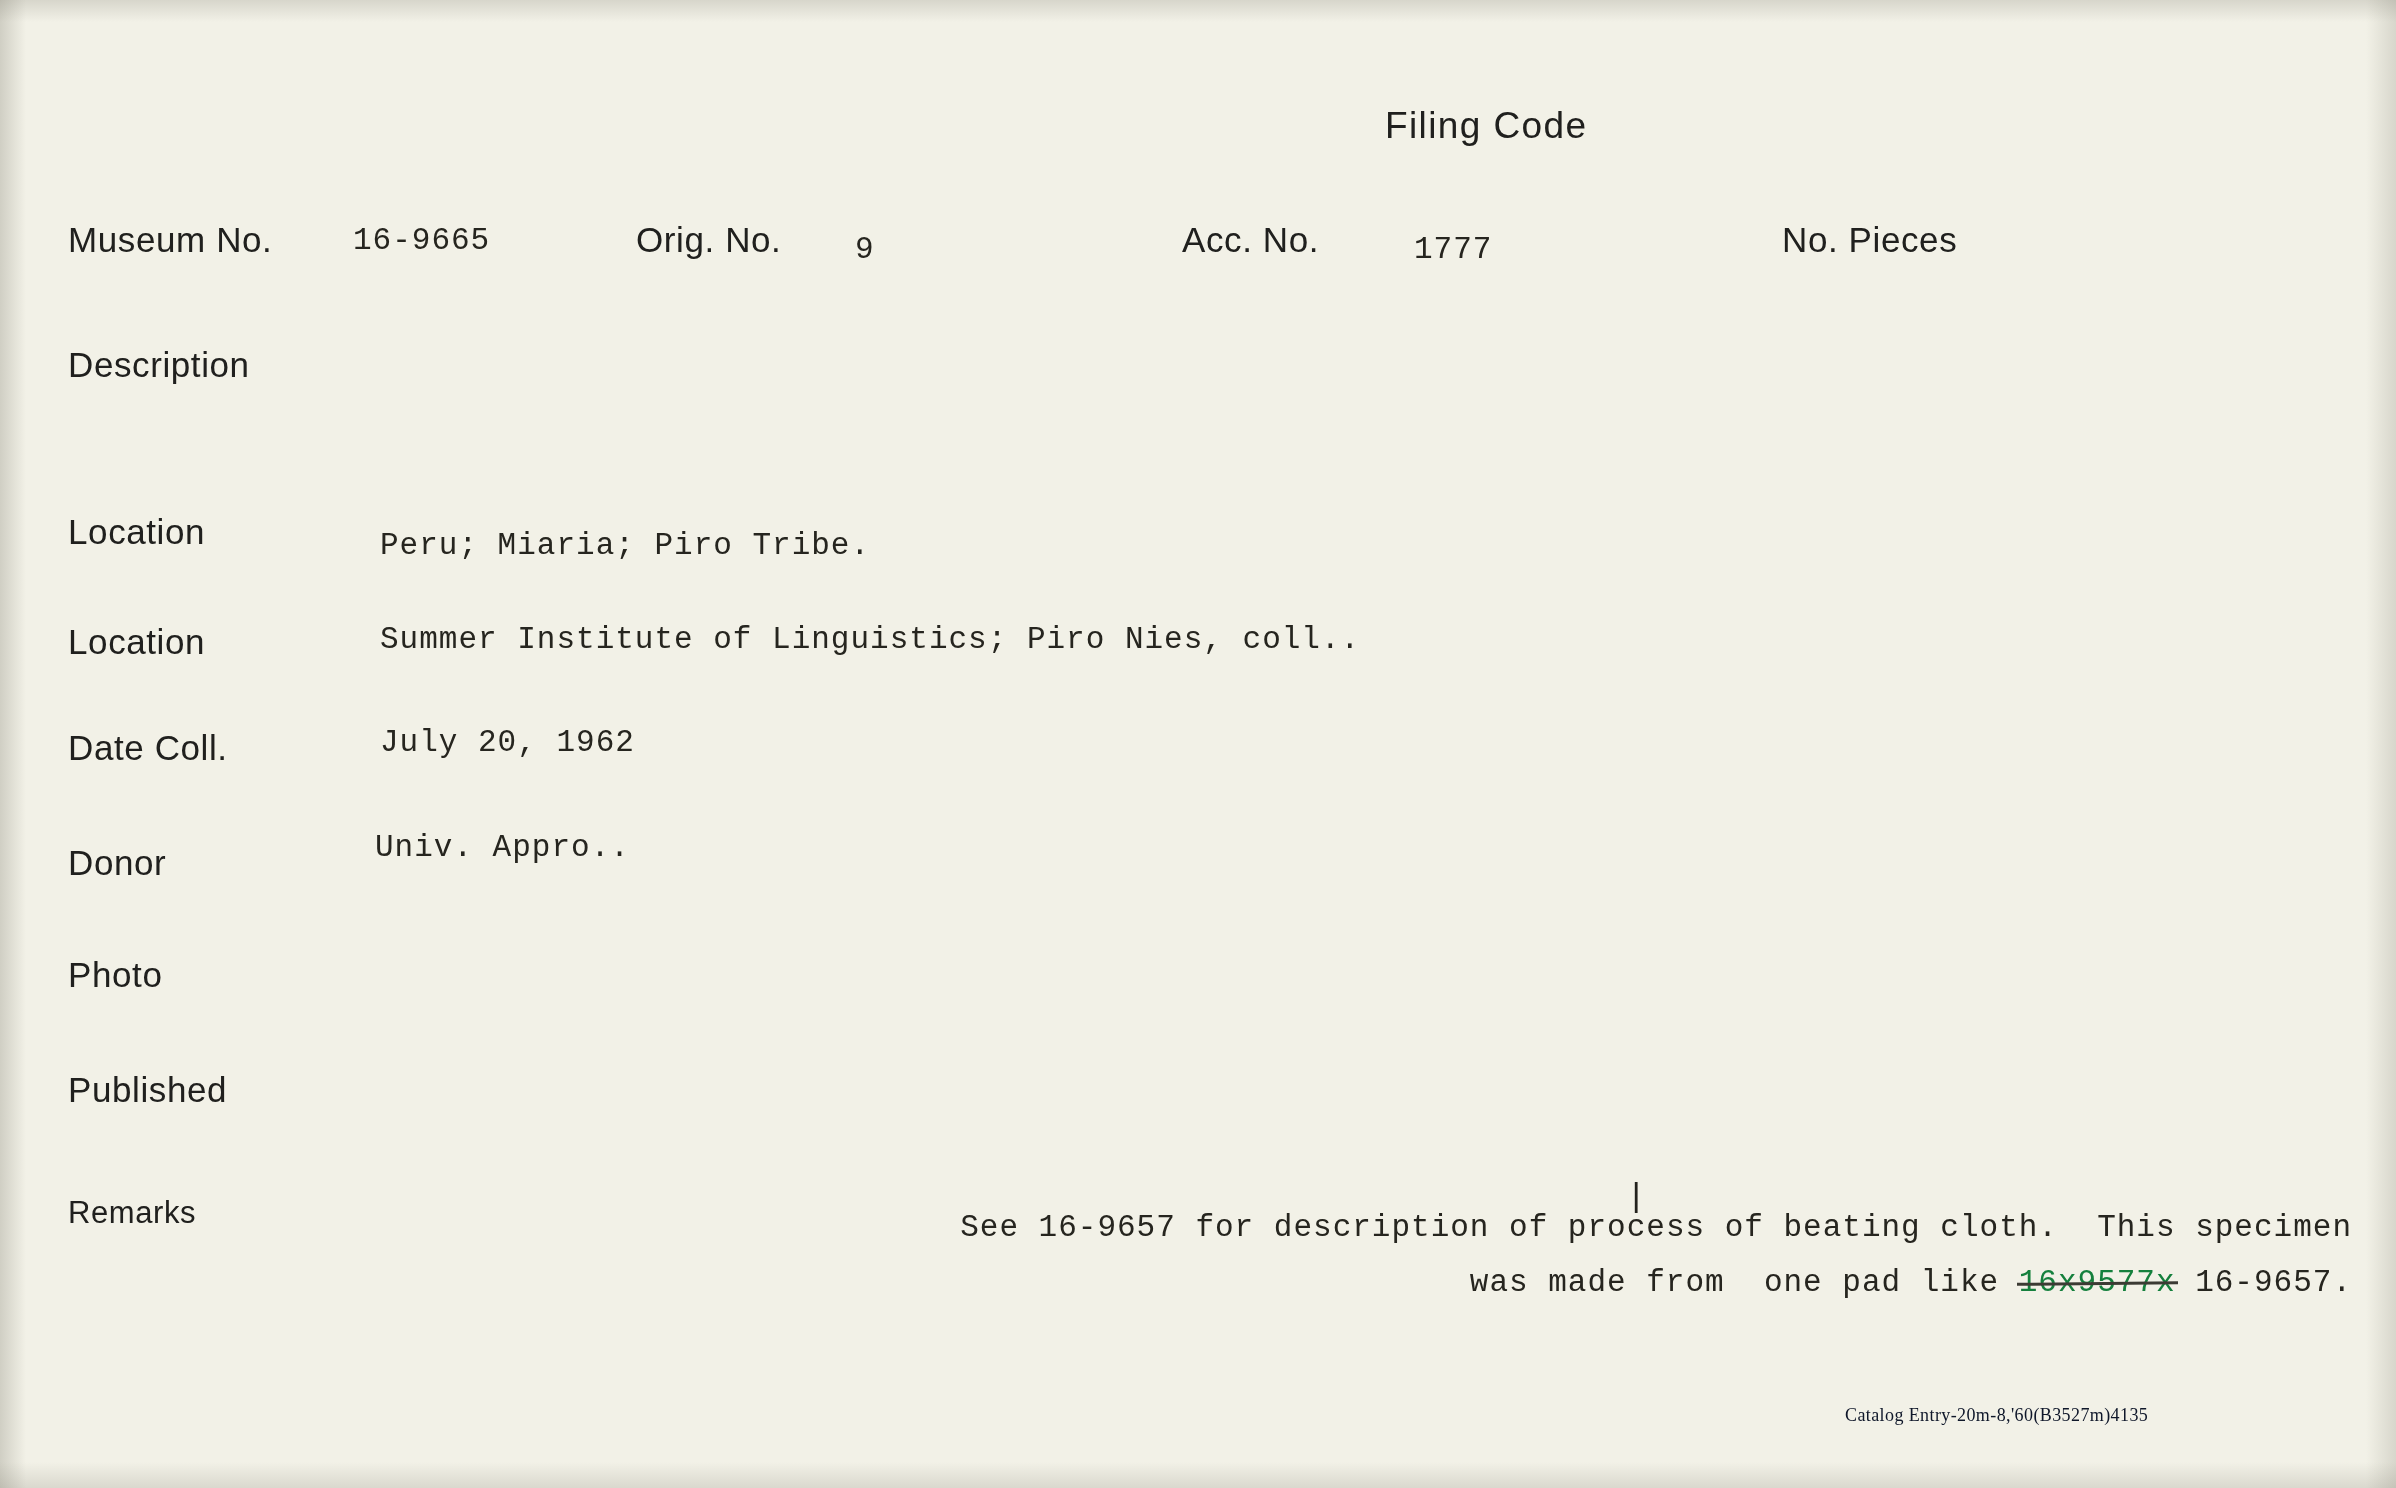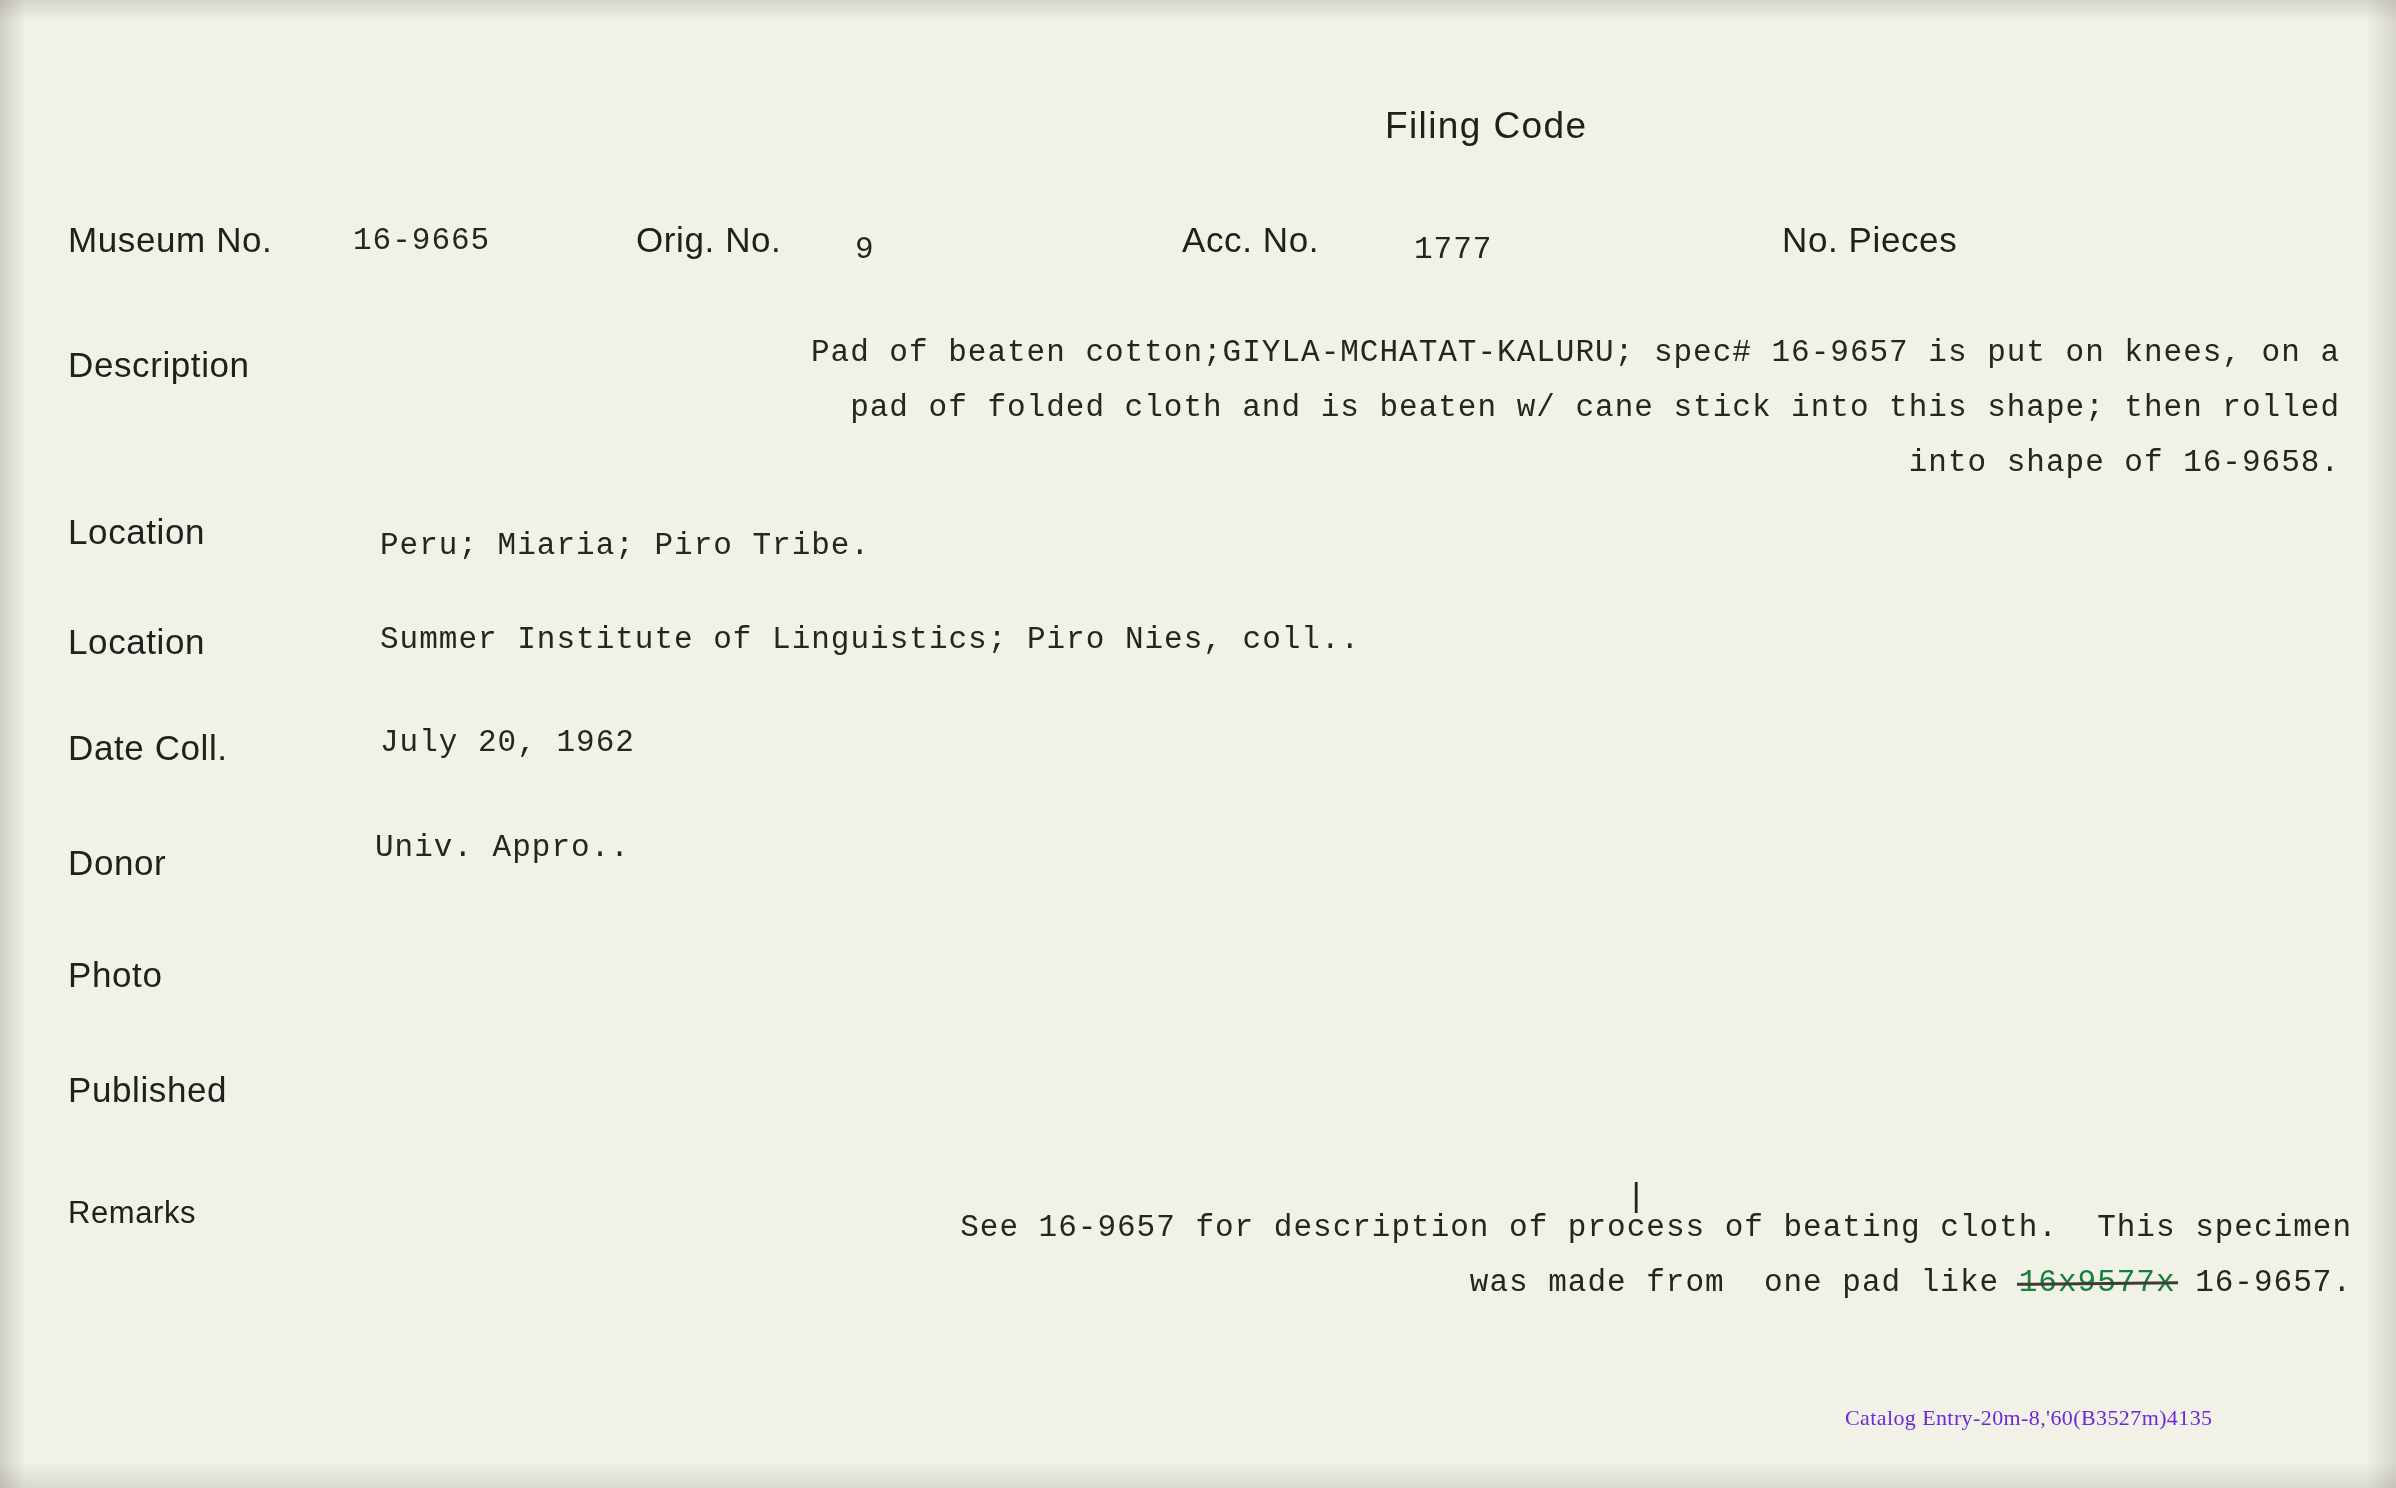--- a/index.html
+++ b/index.html
@@ -74,23 +74,23 @@
   #val-location   { left: 380px; top: 518px; }
   #val-collector  { left: 380px; top: 612px; }
   #val-date-coll  { left: 380px; top: 715px; }
   #val-donor      { left: 375px; top: 820px; }
   #val-remarks    { left: 352px; top: 1200px; width: 2000px; }
 
   #footer {
     position: absolute;
     left: 1845px;
     top: 1405px;
-    color: #6d28d9;
+    color: #0f172a;
     font-family: "Liberation Serif", serif;
-    font-size: 22px;
+    font-size: 18px;
     letter-spacing: 0.4px;
     white-space: pre;
     text-align: center;
   }
   
   .struck {
     position: relative;
     color: #15803d;
   }
   .struck::after {
@@ -123,23 +123,20 @@
 
   <div class="label" id="lbl-orig-no">Orig. No.</div>
   <div class="typed" id="val-orig-no">9</div>
 
   <div class="label" id="lbl-acc-no">Acc. No.</div>
   <div class="typed" id="val-acc-no">1777</div>
 
   <div class="label" id="lbl-no-pieces">No. Pieces</div>
 
   <div class="label" id="lbl-description">Description</div>
-  <div class="typed" id="val-description">Pad of beaten cotton;GIYLA-MCHATAT-KALURU; spec# 16-9657 is put on knees, on a
-pad of folded cloth and is beaten w/ cane stick into this shape; then rolled
-into shape of 16-9658.</div>
 
   <div class="label" id="lbl-location">Location</div>
   <div class="typed" id="val-location">Peru; Miaria; Piro Tribe.</div>
 
   <div class="label" id="lbl-collector">Location</div>
   <div class="typed" id="val-collector">Summer Institute of Linguistics; Piro Nies, coll..</div>
 
   <div class="label" id="lbl-date-coll">Date Coll.</div>
   <div class="typed" id="val-date-coll">July 20, 1962</div>
 

